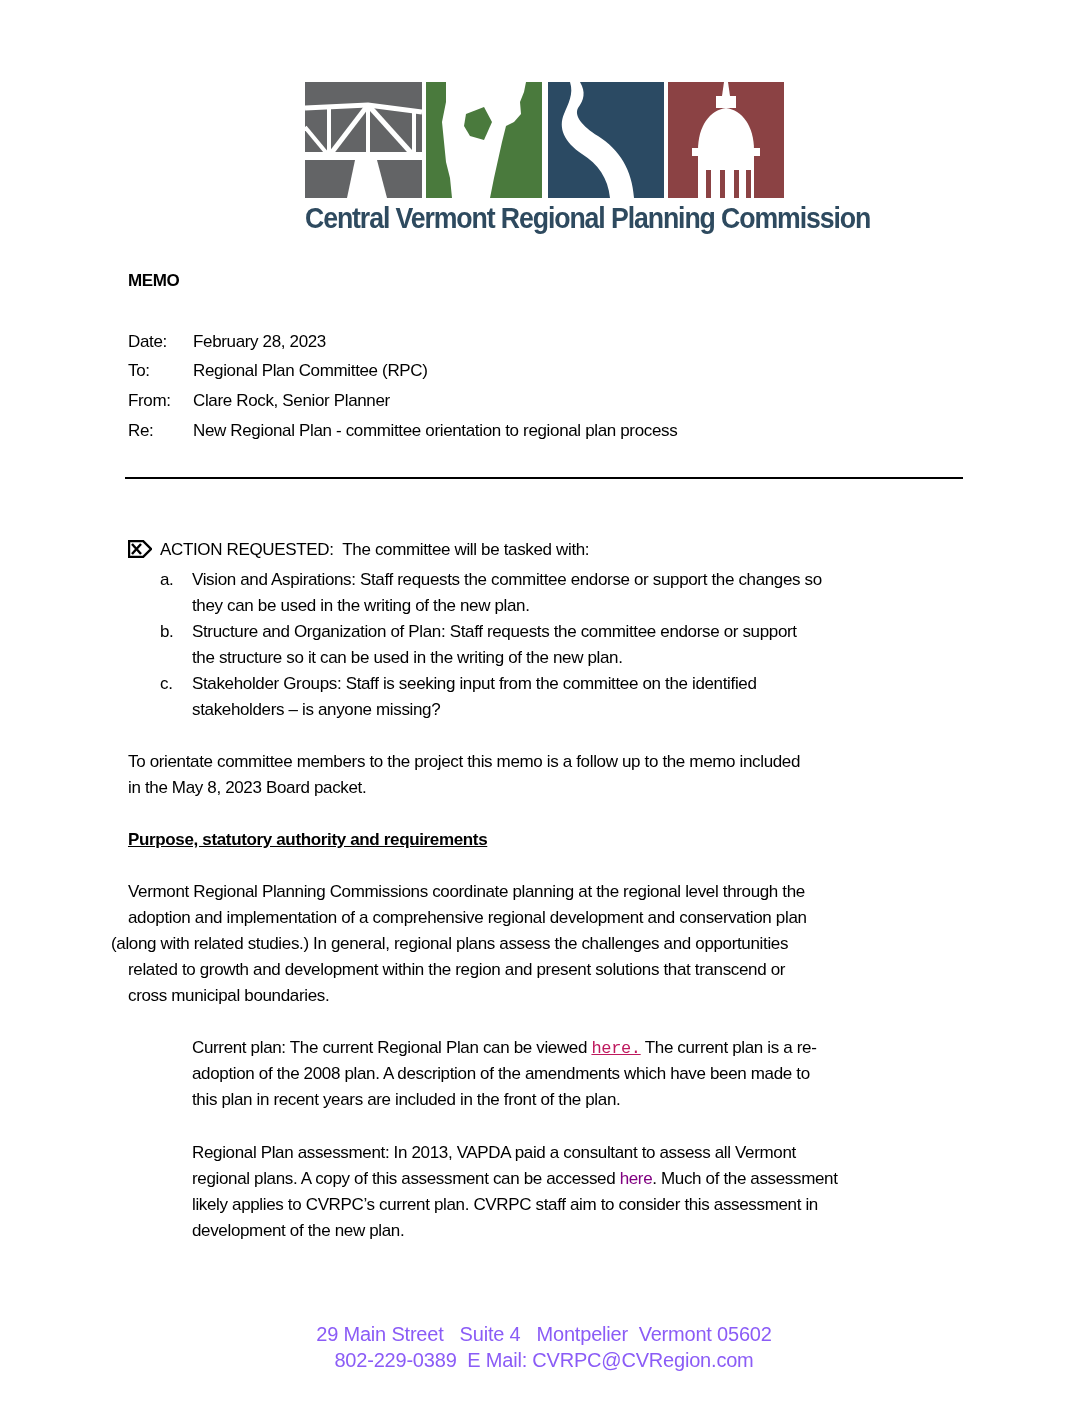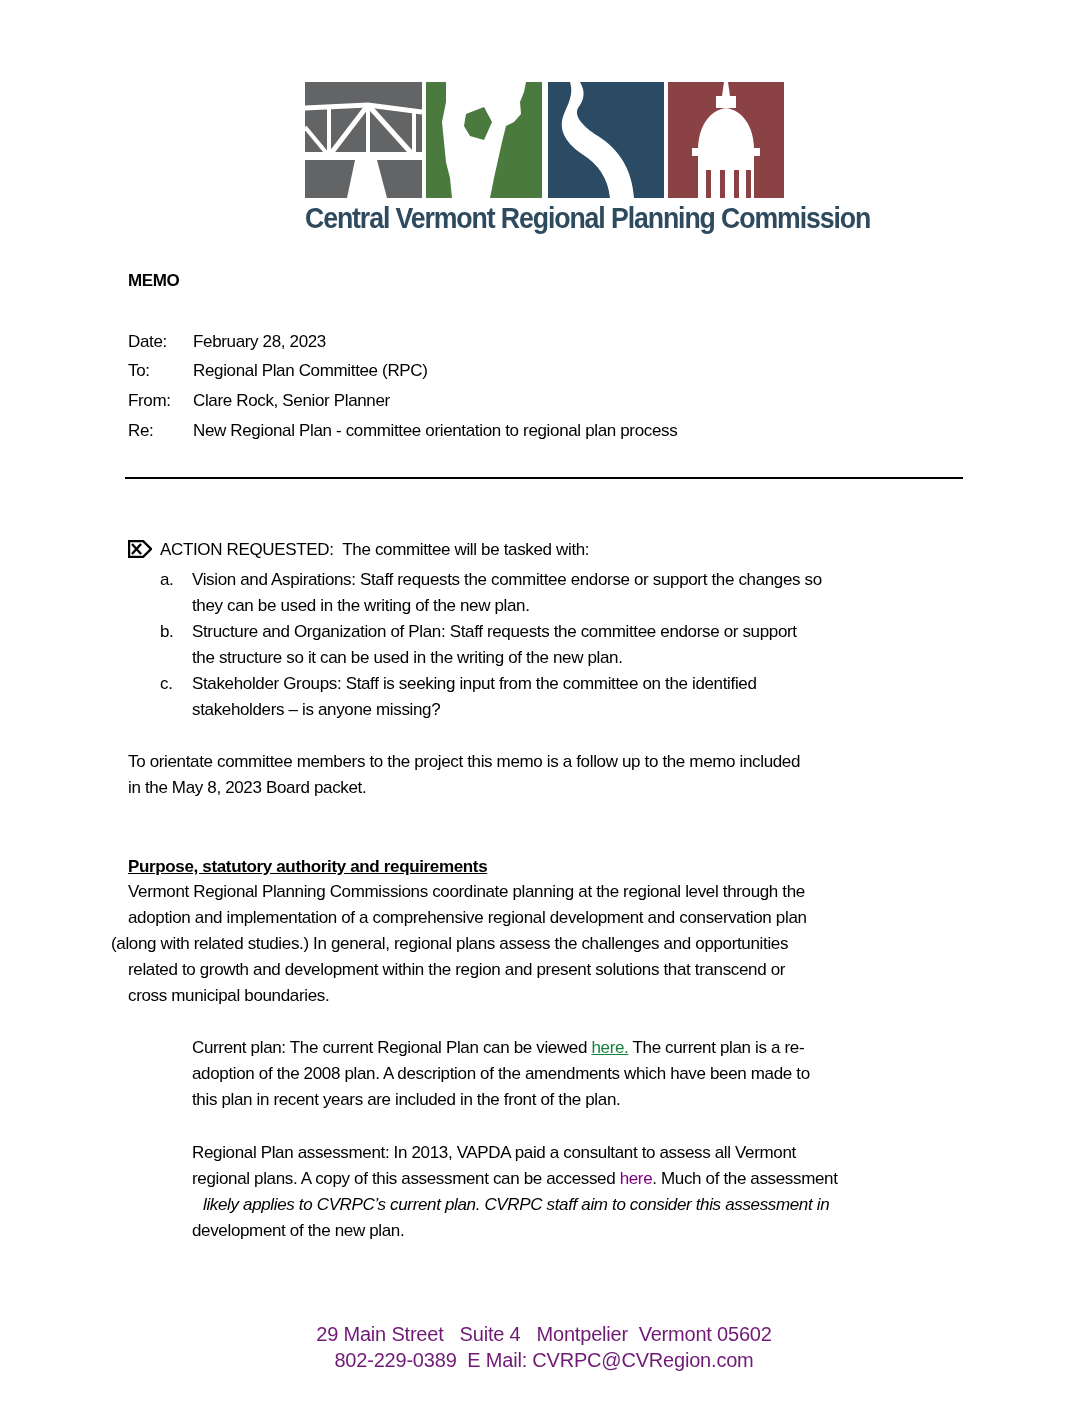--- a/index.html
+++ b/index.html
@@ -24,24 +24,24 @@
 
   .action-line { top: 537px; left: 128px; }
   .action-icon { display: inline-block; vertical-align: -3px; margin-right: 8px; }
   .bold { font-weight: normal; }
 
   .list-item { position: absolute; left: 160px; }
   .list-marker { position: absolute; left: 0; }
   .list-text { position: absolute; left: 32px; }
 
   .section-heading { font-weight: bold; text-decoration: underline; }
-  .link-blue { color: #15803d; text-decoration: underline; }
+  .link-blue { color: #be185d; text-decoration: underline; font-family: Liberation Mono, monospace; }
   .link-purple { color: #800080; }
 
-  .footer { position: absolute; left: 0; width: 1088px; text-align: center; color: #701a75;
+  .footer { position: absolute; left: 0; width: 1088px; text-align: center; color: #8b5cf6;
             font-size: 20px; line-height: 26px; letter-spacing: -0.2px; }
 </style>
 </head>
 <body>
 
 <div>
   <div class="logo-panel" style="left:305px;width:117px;background:#636466;">
     <svg width="117" height="116" viewBox="0 0 117 116">
       <polyline points="0,26 63,23 117,30" stroke="#fff" stroke-width="5" fill="none"></polyline>
       <line x1="0" y1="74" x2="117" y2="74" stroke="#fff" stroke-width="8"></line>
@@ -124,35 +124,35 @@
 </div>
 <div class="list-item txt" style="top:671px;">
   <span class="list-marker">c.</span>
   <span class="list-text">Stakeholder Groups: Staff is seeking input from the committee on the identified</span>
   <span class="list-text" style="top:26px;">stakeholders – is anyone missing?</span>
 </div>
 
 <div class="abs txt" style="left:128px;top:749px;">To orientate committee members to the project this memo is a follow up to the memo included</div>
 <div class="abs txt" style="left:128px;top:775px;">in the May 8, 2023 Board packet.</div>
 
-<div class="abs txt section-heading" style="left:128px;top:827px;margin-top:27px;">Purpose, statutory authority and requirements</div>
+<div class="abs txt section-heading" style="left:128px;top:827px;">Purpose, statutory authority and requirements</div>
 
 <div class="abs txt" style="left:128px;top:879px;">Vermont Regional Planning Commissions coordinate planning at the regional level through the</div>
 <div class="abs txt" style="left:128px;top:905px;">adoption and implementation of a comprehensive regional development and conservation plan</div>
 <div class="abs txt" style="left:111px;top:931px;">(along with related studies.) In general, regional plans assess the challenges and opportunities</div>
 <div class="abs txt" style="left:128px;top:957px;">related to growth and development within the region and present solutions that transcend or</div>
 <div class="abs txt" style="left:128px;top:983px;">cross municipal boundaries.</div>
 
 <div class="abs txt" style="left:192px;top:1035px;">
   <span>Current plan: The current Regional Plan can be viewed </span><a class="link-blue">here.</a><span> The current plan is a re-</span>
 </div>
 <div class="abs txt" style="left:192px;top:1061px;">adoption of the 2008 plan. A description of the amendments which have been made to</div>
 <div class="abs txt" style="left:192px;top:1087px;">this plan in recent years are included in the front of the plan.</div>
 
 <div class="abs txt" style="left:192px;top:1140px;">Regional Plan assessment: In 2013, VAPDA paid a consultant to assess all Vermont</div>
 <div class="abs txt" style="left:192px;top:1166px;">
   <span>regional plans. A copy of this assessment can be accessed </span><a class="link-purple">here</a><span>. Much of the assessment</span>
 </div>
-<div class="abs txt" style="left:203px;top:1192px;font-style:italic;">likely applies to CVRPC’s current plan. CVRPC staff aim to consider this assessment in</div>
+<div class="abs txt" style="left:192px;top:1192px;">likely applies to CVRPC’s current plan. CVRPC staff aim to consider this assessment in</div>
 <div class="abs txt" style="left:192px;top:1218px;">development of the new plan.</div>
 
 <div class="footer" style="top:1321px;white-space:pre;">29 Main Street   Suite 4   Montpelier  Vermont 05602</div>
 <div class="footer" style="top:1347px;white-space:pre;">802-229-0389  E Mail: CVRPC@CVRegion.com</div>
 
 </body></html>

